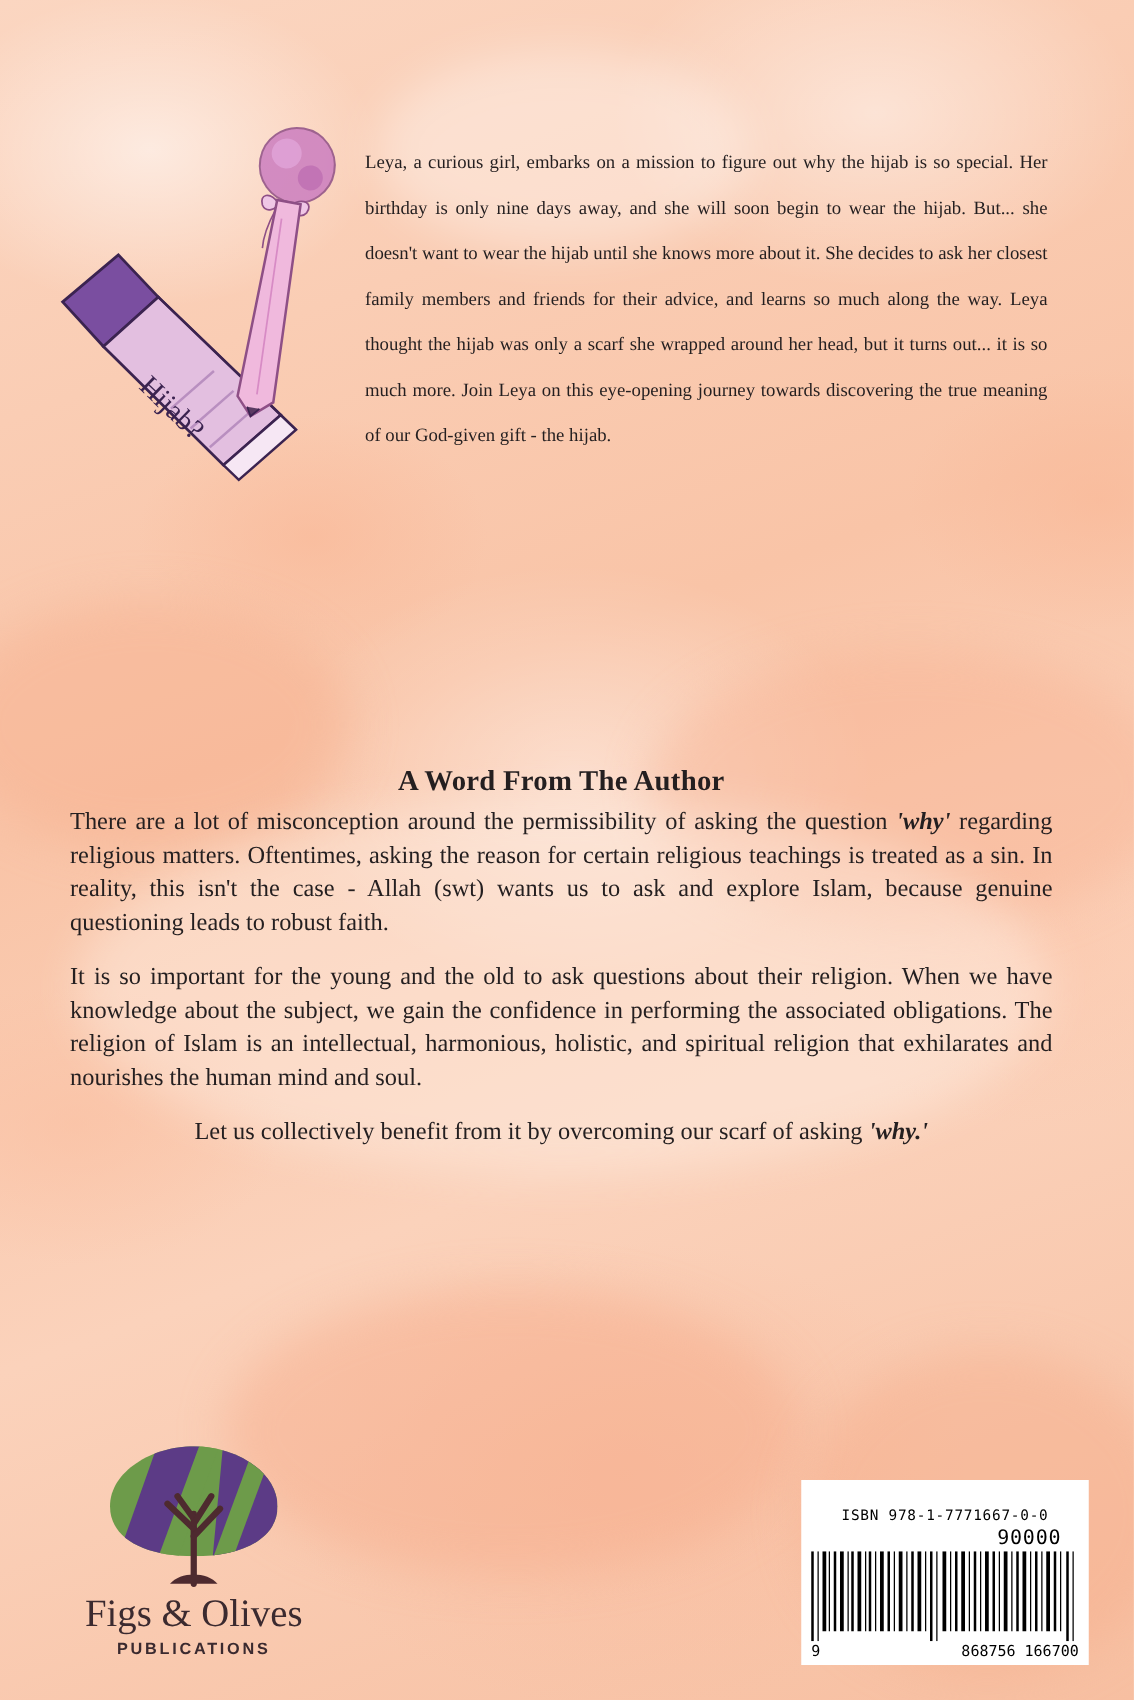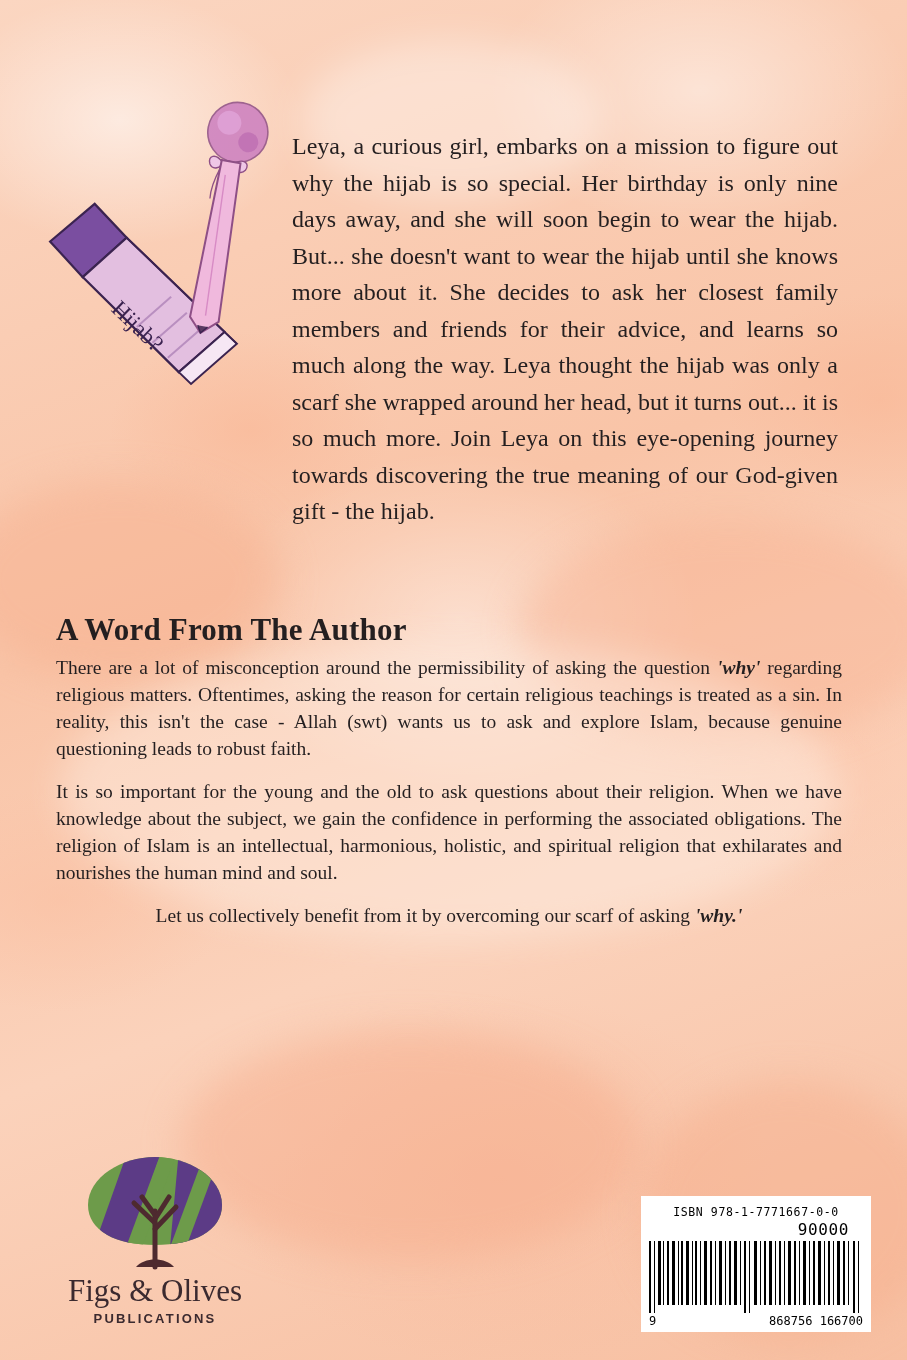--- a/index.html
+++ b/index.html
@@ -46,38 +46,37 @@
     width: 250px;
     height: 330px;
   }
 
   
   .blurb {
     position: absolute;
     left: 292px;
     top: 112px;
     width: 546px;
-    font-size: 24px;
+    font-size: 15px;
     line-height: 36.5px;
     color: #241f20;
     text-align: justify;
     text-justify: inter-word;
-    margin-top: 16px;
   }
 
   
   .author-section {
     position: absolute;
     left: 56px;
     top: 612px;
     width: 786px;
   }
   .author-heading {
-    text-align: left;
-    font-size: 31px;
+    text-align: center;
+    font-size: 23px;
     font-weight: bold;
     color: #241f20;
     margin: 0 0 6px 0;
     letter-spacing: 0.2px;
   }
   .author-para {
     font-size: 19.5px;
     line-height: 27px;
     color: #241f20;
     text-align: justify;
@@ -117,21 +116,21 @@
     margin-top: 2px;
   }
 
   
   .barcode-box {
     position: absolute;
     right: 36px;
     bottom: 28px;
     width: 230px;
     background: #ffffff;
-    padding: 9px 6px 4px 6px;
+    padding: 21px 6px 4px 6px;
     box-sizing: border-box;
   }
   .isbn-line {
     font-family: "DejaVu Sans Mono", monospace;
     font-size: 11.5px;
     letter-spacing: 0.6px;
     color: #000;
     text-align: center;
   }
   .isbn-sub {

